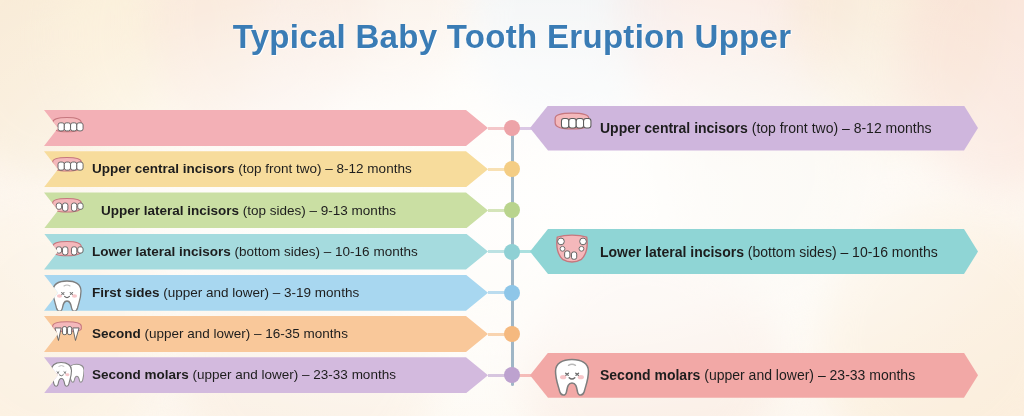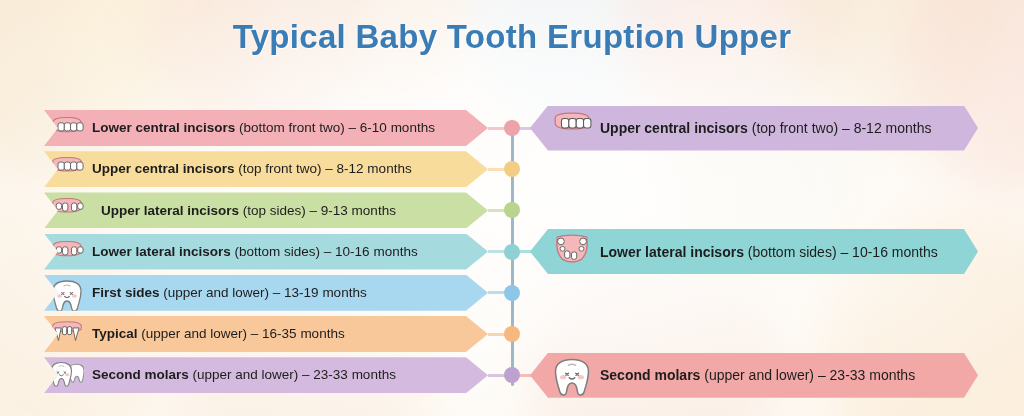--- a/index.html
+++ b/index.html
@@ -166,21 +166,20 @@
 
 <div id="left-column">
     <div class="ribbon ribbon-left" style="top: 110px; background: rgb(243, 176, 182);">
       <span class="tooth-ico"><svg viewBox="0 0 38 26" xmlns="http://www.w3.org/2000/svg">
     <path d="M3 11 Q3 5 19 5 Q35 5 35 11 L35 15 Q35 21 19 21 Q3 21 3 15 Z" fill="#f4b8bb" stroke="#c6777e" stroke-width="1.2"></path>
           <rect x="9" y="11" width="7" height="9" rx="2.4" fill="#ffffff" stroke="#5b5b5b" stroke-width="1"></rect>
           <rect x="16" y="11" width="7" height="9" rx="2.4" fill="#ffffff" stroke="#5b5b5b" stroke-width="1"></rect>
           <rect x="23" y="11" width="7" height="9" rx="2.4" fill="#ffffff" stroke="#5b5b5b" stroke-width="1"></rect>
           <rect x="30" y="11" width="7" height="9" rx="2.4" fill="#ffffff" stroke="#5b5b5b" stroke-width="1"></rect>
   </svg></span>
-      <span class="row-text"><b>Lower central incisors</b><span class="norm"> (bottom front two) – 6-10 months</span></span>
     </div>
     <div class="connector" style="left: 488px; width: 24px; top: 126.5px; position: absolute; background: rgb(237, 163, 168); opacity: 0.6;"></div>
     <div class="ribbon ribbon-left" style="top: 151.2px; background: rgb(247, 220, 156);">
       <span class="tooth-ico"><svg viewBox="0 0 38 26" xmlns="http://www.w3.org/2000/svg">
     <path d="M3 9 Q3 4 19 4 Q35 4 35 9 L35 13 Q35 19 19 19 Q3 19 3 13 Z" fill="#f4b8bb" stroke="#c6777e" stroke-width="1.2"></path>
           <rect x="9" y="9" width="7" height="9" rx="2.4" fill="#ffffff" stroke="#5b5b5b" stroke-width="1"></rect>
           <rect x="16" y="9" width="7" height="9" rx="2.4" fill="#ffffff" stroke="#5b5b5b" stroke-width="1"></rect>
           <rect x="23" y="9" width="7" height="9" rx="2.4" fill="#ffffff" stroke="#5b5b5b" stroke-width="1"></rect>
           <rect x="30" y="9" width="7" height="9" rx="2.4" fill="#ffffff" stroke="#5b5b5b" stroke-width="1"></rect>
   </svg></span>
@@ -214,32 +213,32 @@
     <path d="M17 3 C9 3 3 6 3 13 C3 20 5 24 6.5 30 C7.6 34 11.5 34.6 12.4 30
              C13.1 26.4 13.6 23 17 23 C20.4 23 20.9 26.4 21.6 30
              C22.5 34.6 26.4 34 27.5 30 C29 24 31 20 31 13 C31 6 25 3 17 3 Z" fill="#ffffff" stroke="#7e7e7e" stroke-width="1.3" stroke-linejoin="round"></path>
     <path d="M14 8 q3 -2 6 0" stroke="#b9b9b9" stroke-width="1.1" fill="none" stroke-linecap="round"></path>
     <ellipse cx="9.5" cy="18" rx="2.6" ry="1.8" fill="#f6bcbf" opacity=".85"></ellipse>
     <ellipse cx="24.5" cy="18" rx="2.6" ry="1.8" fill="#f6bcbf" opacity=".85"></ellipse>
     <path d="M11.6 14.6 l2.2 1.8 M14 14.6 l-2.2 1.8" stroke="#6b6b6b" stroke-width="1.1" stroke-linecap="round"></path>
     <path d="M20.2 14.6 l2.2 1.8 M22.6 14.6 l-2.2 1.8" stroke="#6b6b6b" stroke-width="1.1" stroke-linecap="round"></path>
     <path d="M14.6 18.4 q2.4 2.4 4.8 0" stroke="#6b6b6b" stroke-width="1.2" fill="none" stroke-linecap="round"></path>
   </svg></span>
-      <span class="row-text"><b>First sides</b><span class="norm"> (upper and lower) – 13-19 months</span></span>
+      <span class="row-text"><b>First sides</b><span class="norm"> (upper and lower) – 3-19 months</span></span>
     </div>
     <div class="connector" style="left: 488px; width: 24px; top: 291.3px; position: absolute; background: rgb(142, 198, 232); opacity: 0.6;"></div>
     <div class="ribbon ribbon-left" style="top: 316px; background: rgb(249, 200, 154);">
       <span class="tooth-ico"><svg viewBox="0 0 38 28" xmlns="http://www.w3.org/2000/svg">
     <path d="M3 8 Q3 3 19 3 Q35 3 35 8 L35 11 Q35 14 19 14 Q3 14 3 11 Z" fill="#f4b8bb" stroke="#c6777e" stroke-width="1.2"></path>
     <path d="M5.5 10 L9.5 24 L12.5 10 Z" fill="#ffffff" stroke="#5b5b5b" stroke-width="1" stroke-linejoin="round"></path>
     <path d="M25.5 10 L28.5 24 L32.5 10 Z" fill="#ffffff" stroke="#5b5b5b" stroke-width="1" stroke-linejoin="round"></path>
     <rect x="14" y="8.5" width="4.6" height="9" rx="1.8" fill="#ffffff" stroke="#5b5b5b" stroke-width="1"></rect>
     <rect x="19.6" y="8.5" width="4.6" height="9" rx="1.8" fill="#ffffff" stroke="#5b5b5b" stroke-width="1"></rect>
   </svg></span>
-      <span class="row-text"><b>Typical</b><span class="norm"> (upper and lower) – 16-35 months</span></span>
+      <span class="row-text"><b>Second</b><span class="norm"> (upper and lower) – 16-35 months</span></span>
     </div>
     <div class="connector" style="left: 488px; width: 24px; top: 332.5px; position: absolute; background: rgb(245, 185, 127); opacity: 0.6;"></div>
     <div class="ribbon ribbon-left" style="top: 357.2px; background: rgb(211, 186, 222);">
       <span class="tooth-ico"><svg viewBox="0 0 40 36" xmlns="http://www.w3.org/2000/svg">
     <path d="M31 5 C26 5 22.5 7.3 22.5 12 C22.5 17 23.8 19.8 24.8 23.8
              C25.5 26.6 28 27 28.6 23.9 C29.1 21.5 29.4 19.2 31.6 19.2
              C33.8 19.2 34.1 21.5 34.6 23.9 C35.2 27 37.7 26.6 38.4 23.8
              C39.4 19.8 40 17 40 12 C40 7.3 36 5 31 5 Z" fill="#ffffff" stroke="#8e8e8e" stroke-width="1.2" stroke-linejoin="round"></path>
     <path d="M13 3 C6.5 3 1.5 6 1.5 12.4 C1.5 19 3.3 22.6 4.6 28
              C5.5 31.6 8.8 32.2 9.6 28 C10.2 24.8 10.6 21.8 13.4 21.8

